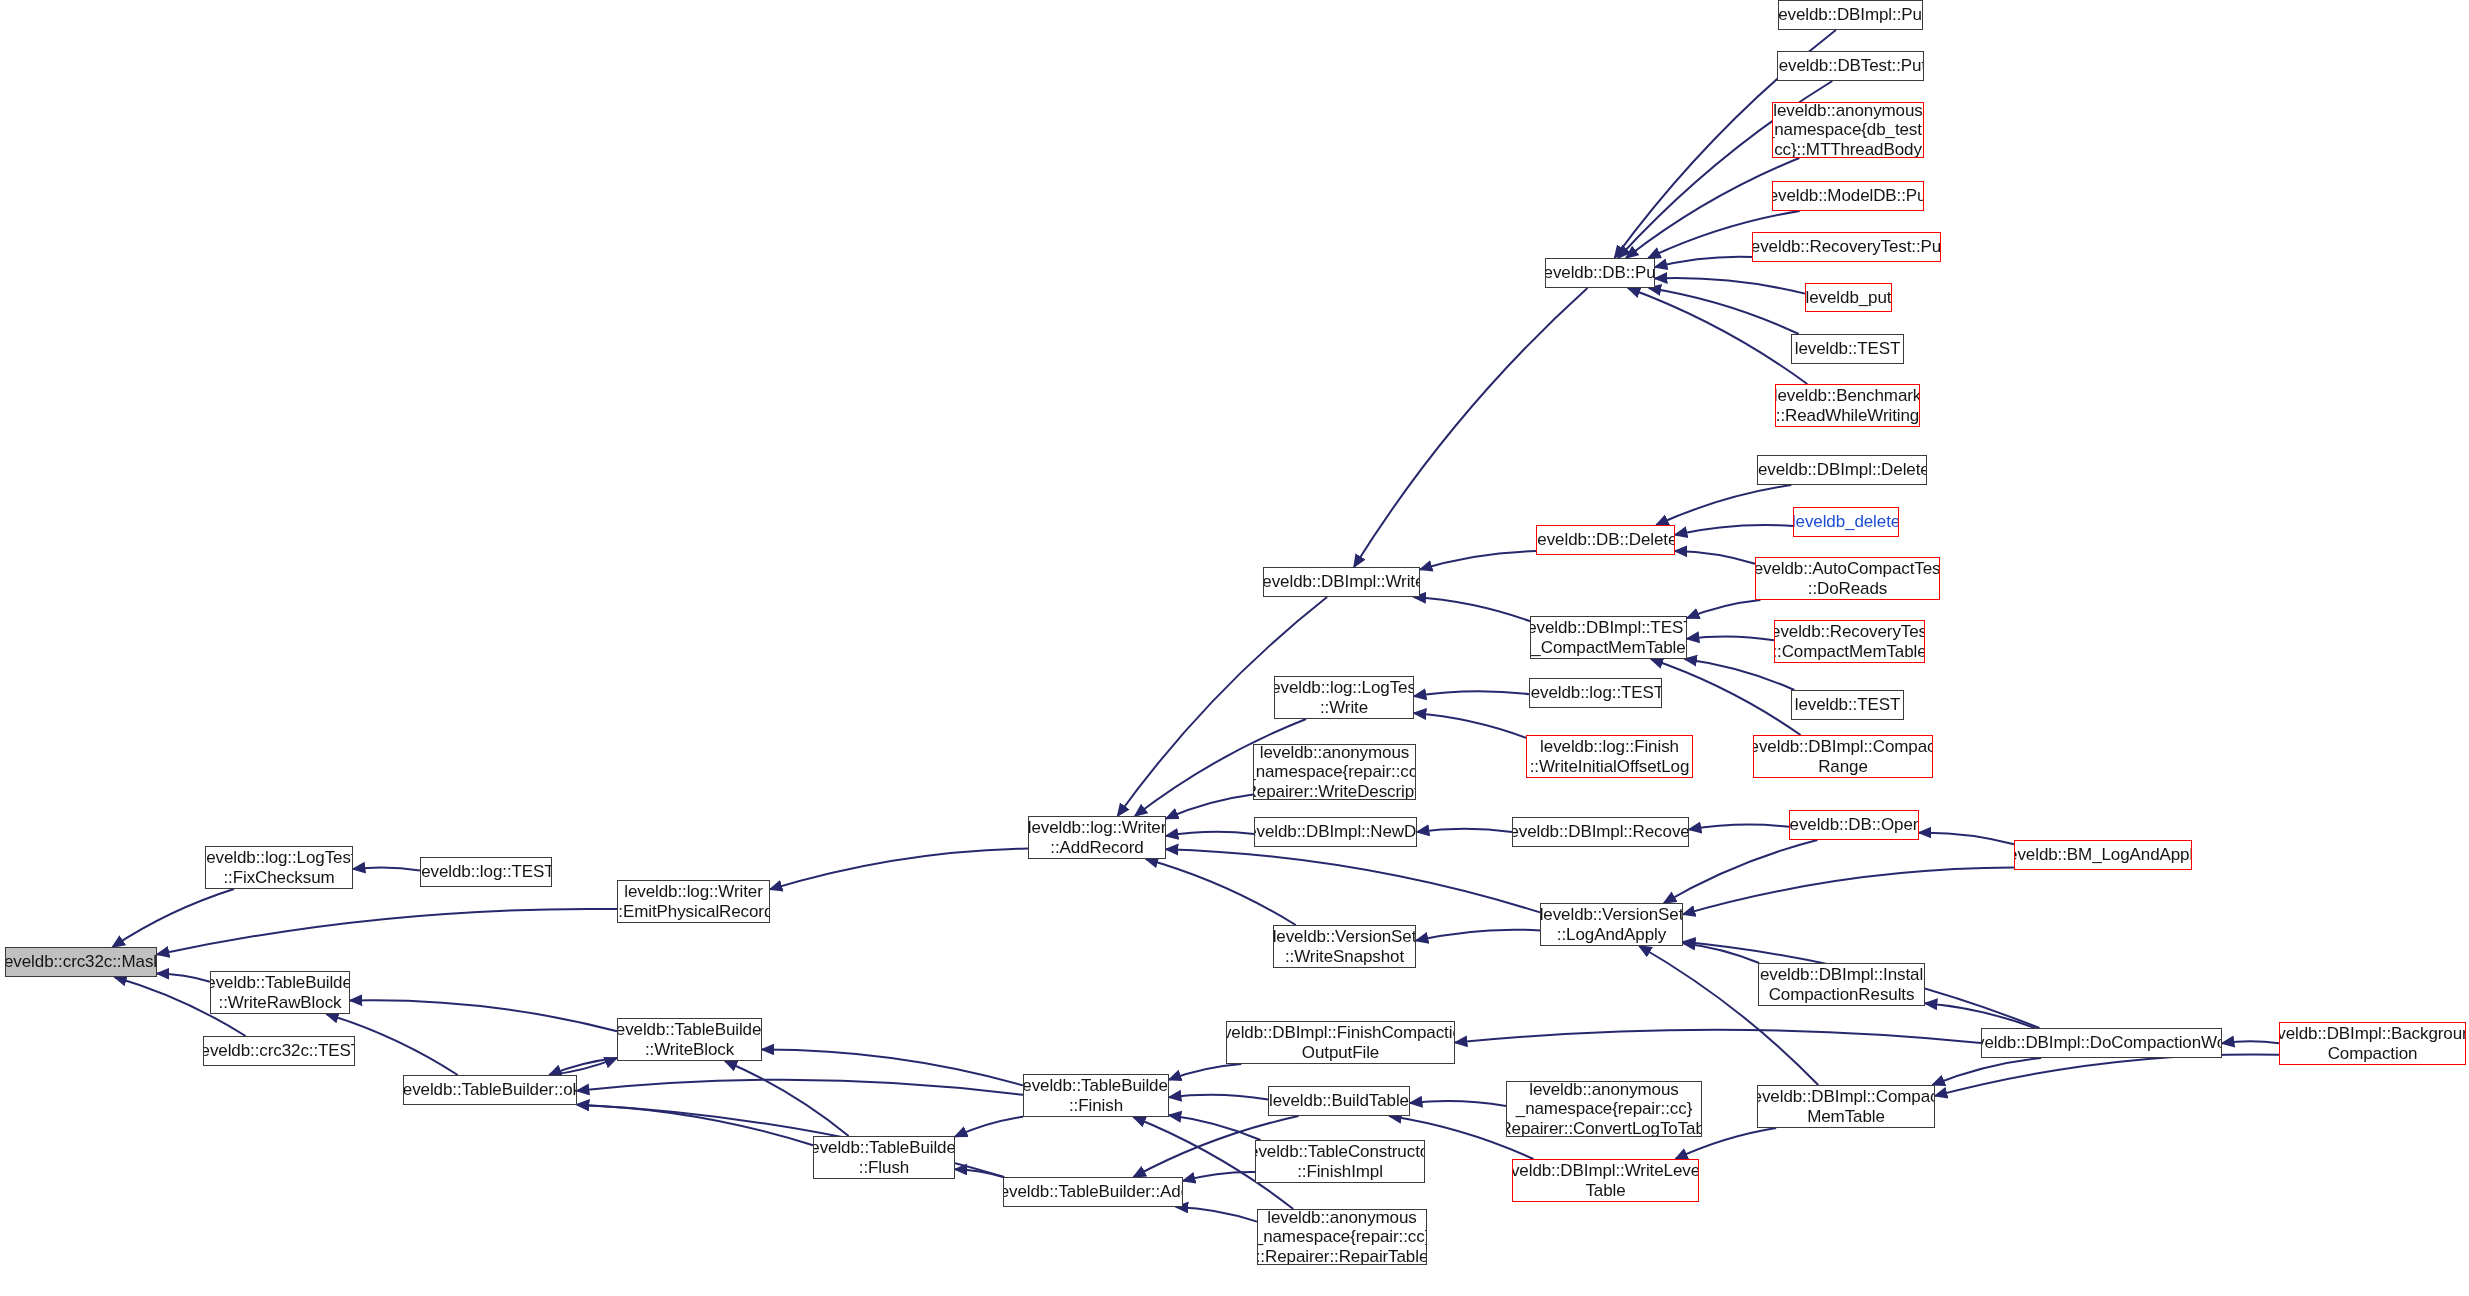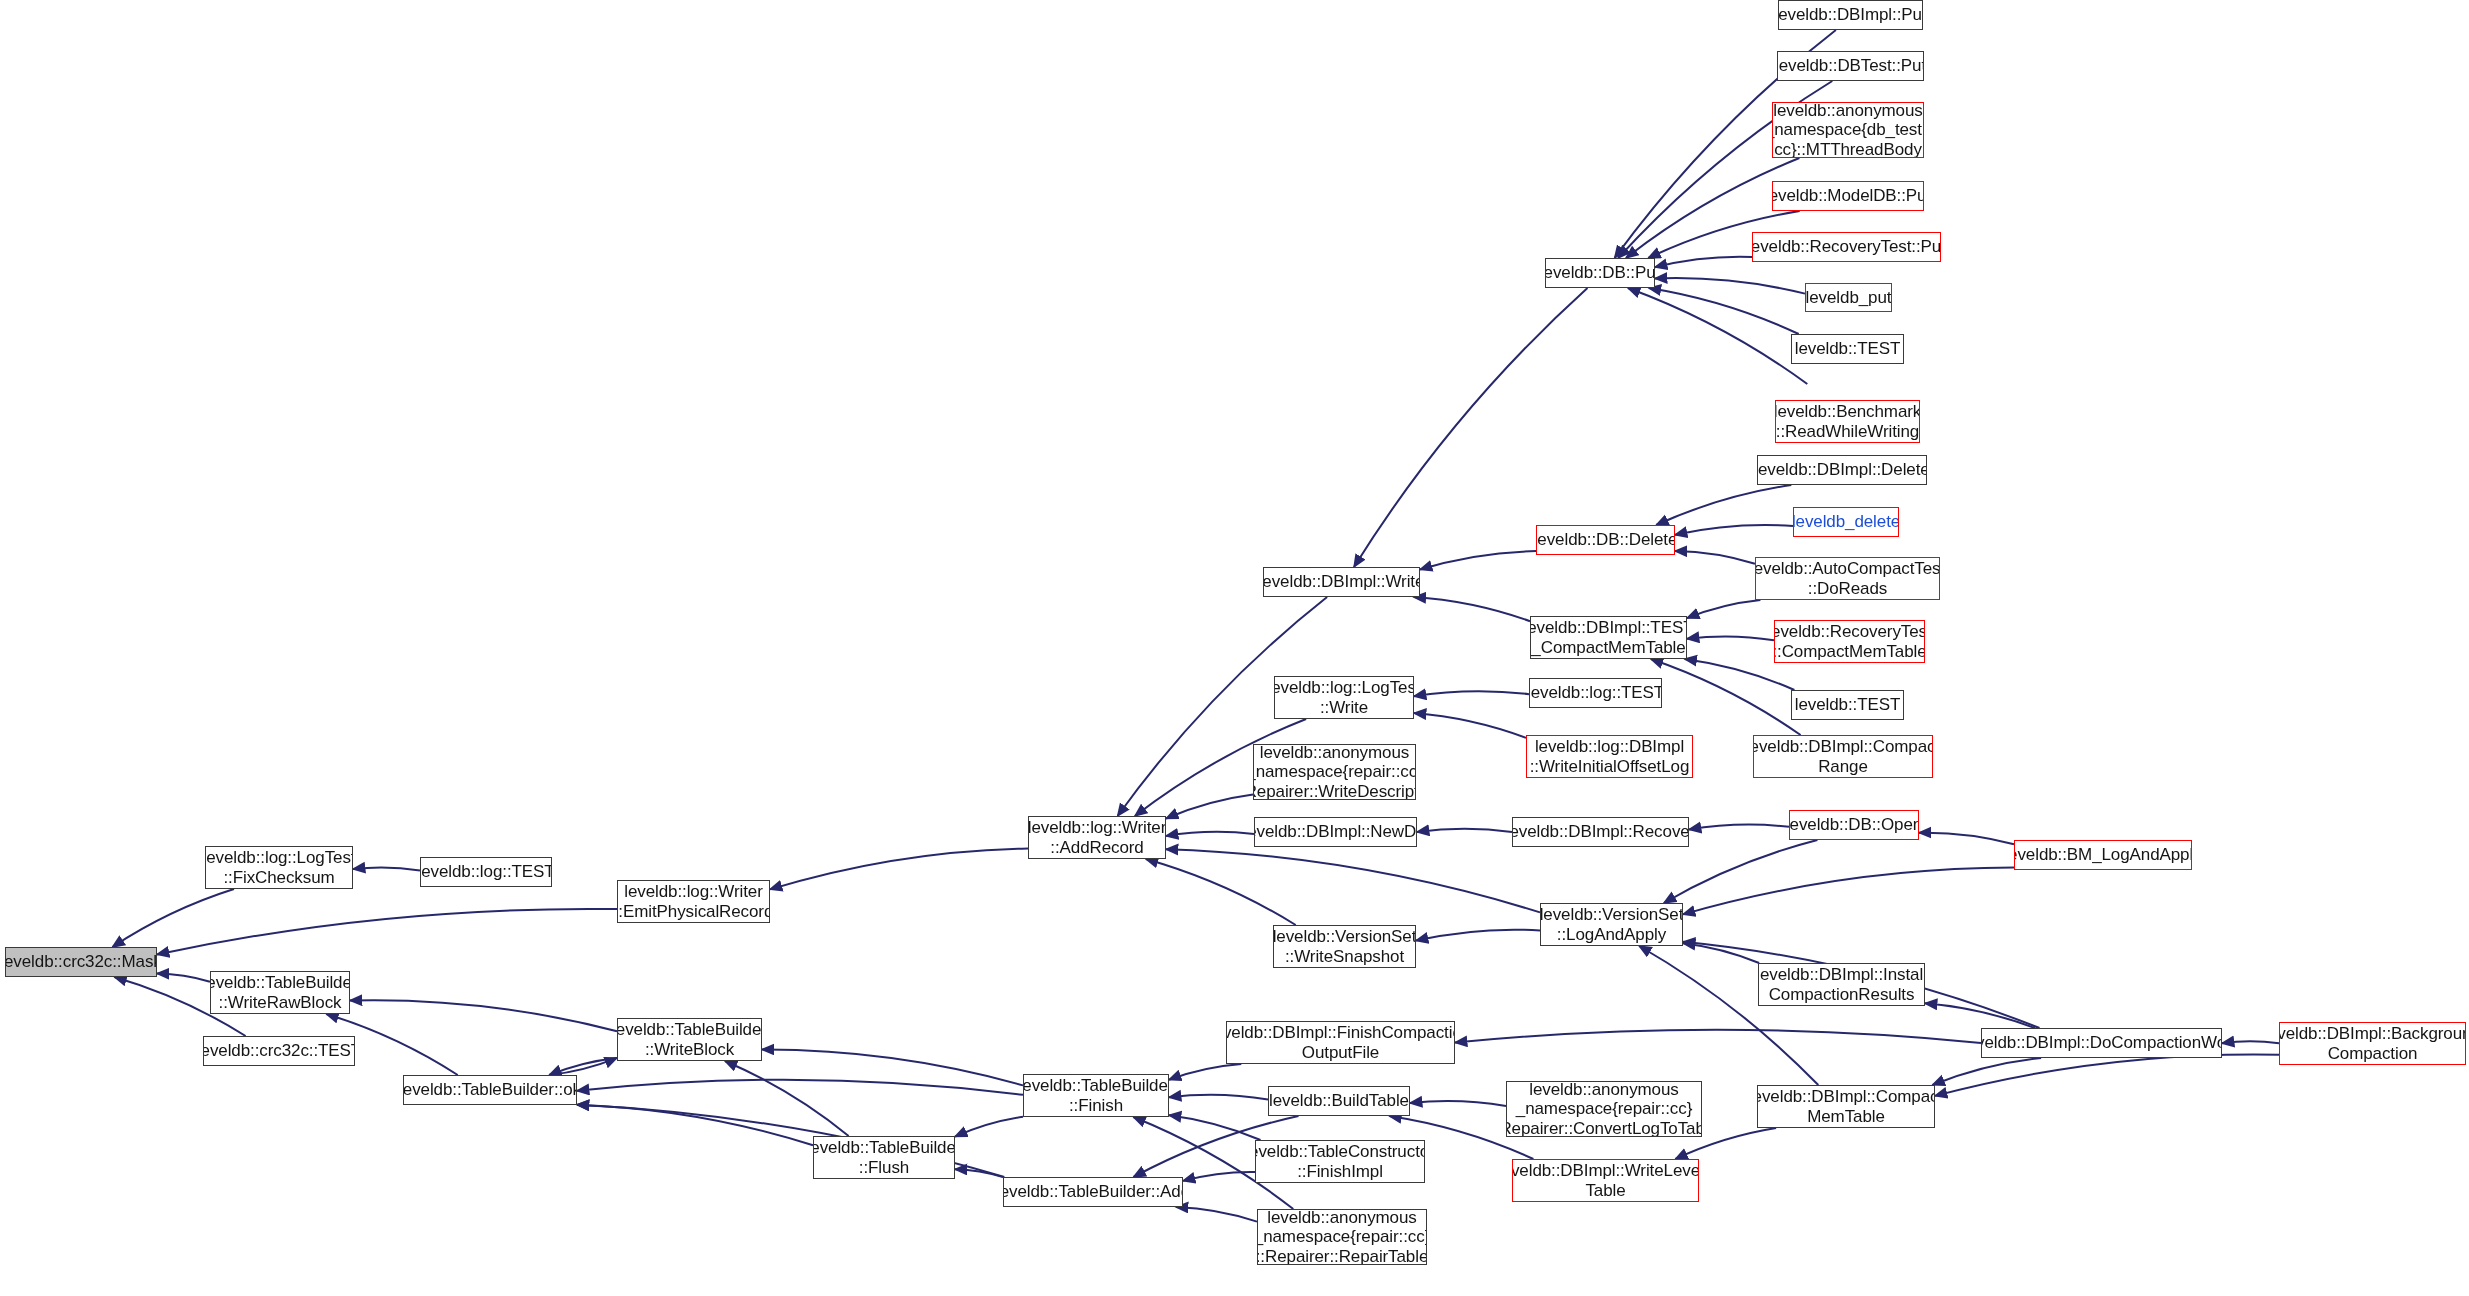--- a/index.html
+++ b/index.html
@@ -169,34 +169,34 @@
       <div class="node" style="left: 1545px; top: 258px; width: 110px; height: 30px; border-color: rgb(58, 58, 58); background: rgb(255, 255, 255); color: rgb(21, 21, 21);"><span class="node-label">leveldb::DB::Put</span></div>
       <div class="node" style="left: 1778px; top: 0px; width: 145px; height: 30px; border-color: rgb(58, 58, 58); background: rgb(255, 255, 255); color: rgb(21, 21, 21);"><span class="node-label">leveldb::DBImpl::Put</span></div>
       <div class="node" style="left: 1777px; top: 51px; width: 147px; height: 30px; border-color: rgb(58, 58, 58); background: rgb(255, 255, 255); color: rgb(21, 21, 21);"><span class="node-label">leveldb::DBTest::Put</span></div>
       <div class="node red" style="left: 1772px; top: 102px; width: 152px; height: 56px; border-color: rgb(255, 0, 0); background: rgb(255, 255, 255); color: rgb(21, 21, 21);"><span class="node-label">leveldb::anonymous
 _namespace{db_test::
 cc}::MTThreadBody</span></div>
       <div class="node red" style="left: 1772px; top: 181px; width: 152px; height: 30px; border-color: rgb(255, 0, 0); background: rgb(255, 255, 255); color: rgb(21, 21, 21);"><span class="node-label">leveldb::ModelDB::Put</span></div>
       <div class="node red" style="left: 1752px; top: 232px; width: 189px; height: 30px; border-color: rgb(255, 0, 0); background: rgb(255, 255, 255); color: rgb(21, 21, 21);"><span class="node-label">leveldb::RecoveryTest::Put</span></div>
       <div class="node red" style="left: 1805px; top: 283px; width: 87px; height: 29px; border-color: rgb(255, 0, 0); background: rgb(255, 255, 255); color: rgb(21, 21, 21);"><span class="node-label">leveldb_put</span></div>
       <div class="node" style="left: 1791px; top: 334px; width: 113px; height: 30px; border-color: rgb(58, 58, 58); background: rgb(255, 255, 255); color: rgb(21, 21, 21);"><span class="node-label">leveldb::TEST</span></div>
-      <div class="node red" style="left: 1775px; top: 384px; width: 145px; height: 43px; border-color: rgb(255, 0, 0); background: rgb(255, 255, 255); color: rgb(21, 21, 21); margin-top: 16px;"><span class="node-label">leveldb::Benchmark
+      <div class="node red" style="left: 1775px; top: 384px; width: 145px; height: 43px; border-color: rgb(255, 0, 0); background: rgb(255, 255, 255); color: rgb(21, 21, 21);"><span class="node-label">leveldb::Benchmark
 ::ReadWhileWriting</span></div>
       <div class="node" style="left: 1757px; top: 455px; width: 170px; height: 30px; border-color: rgb(58, 58, 58); background: rgb(255, 255, 255); color: rgb(21, 21, 21);"><span class="node-label">leveldb::DBImpl::Delete</span></div>
       <div class="node red" style="left: 1536px; top: 525px; width: 139px; height: 30px; border-color: rgb(255, 0, 0); background: rgb(255, 255, 255); color: rgb(21, 21, 21);"><span class="node-label">leveldb::DB::Delete</span></div>
       <div class="node red" style="left: 1793px; top: 507px; width: 106px; height: 30px; border-color: rgb(255, 0, 0); background: rgb(255, 255, 255); color: #1d4ed8;"><span class="node-label">leveldb_delete</span></div>
       <div class="node red" style="left: 1755px; top: 557px; width: 185px; height: 43px; border-color: rgb(255, 0, 0); background: rgb(255, 255, 255); color: rgb(21, 21, 21);"><span class="node-label">leveldb::AutoCompactTest
 ::DoReads</span></div>
       <div class="node" style="left: 1530px; top: 616px; width: 157px; height: 43px; border-color: rgb(58, 58, 58); background: rgb(255, 255, 255); color: rgb(21, 21, 21);"><span class="node-label">leveldb::DBImpl::TEST
 _CompactMemTable</span></div>
       <div class="node red" style="left: 1774px; top: 620px; width: 151px; height: 43px; border-color: rgb(255, 0, 0); background: rgb(255, 255, 255); color: rgb(21, 21, 21);"><span class="node-label">leveldb::RecoveryTest
 ::CompactMemTable</span></div>
       <div class="node" style="left: 1529px; top: 678px; width: 133px; height: 30px; border-color: rgb(58, 58, 58); background: rgb(255, 255, 255); color: rgb(21, 21, 21);"><span class="node-label">leveldb::log::TEST</span></div>
       <div class="node" style="left: 1791px; top: 690px; width: 113px; height: 30px; border-color: rgb(58, 58, 58); background: rgb(255, 255, 255); color: rgb(21, 21, 21);"><span class="node-label">leveldb::TEST</span></div>
-      <div class="node red" style="left: 1526px; top: 735px; width: 167px; height: 43px; border-color: rgb(255, 0, 0); background: rgb(255, 255, 255); color: rgb(21, 21, 21);"><span class="node-label">leveldb::log::DBImpl
+      <div class="node red" style="left: 1526px; top: 735px; width: 167px; height: 43px; border-color: rgb(255, 0, 0); background: rgb(255, 255, 255); color: rgb(21, 21, 21);"><span class="node-label">leveldb::log::Finish
 ::WriteInitialOffsetLog</span></div>
       <div class="node red" style="left: 1753px; top: 735px; width: 180px; height: 43px; border-color: rgb(255, 0, 0); background: rgb(255, 255, 255); color: rgb(21, 21, 21);"><span class="node-label">leveldb::DBImpl::Compact
 Range</span></div>
       <div class="node" style="left: 1512px; top: 817px; width: 177px; height: 30px; border-color: rgb(58, 58, 58); background: rgb(255, 255, 255); color: rgb(21, 21, 21);"><span class="node-label">leveldb::DBImpl::Recover</span></div>
       <div class="node red" style="left: 1789px; top: 810px; width: 130px; height: 30px; border-color: rgb(255, 0, 0); background: rgb(255, 255, 255); color: rgb(21, 21, 21);"><span class="node-label">leveldb::DB::Open</span></div>
       <div class="node red" style="left: 2014px; top: 840px; width: 178px; height: 30px; border-color: rgb(255, 0, 0); background: rgb(255, 255, 255); color: rgb(21, 21, 21);"><span class="node-label">leveldb::BM_LogAndApply</span></div>
       <div class="node" style="left: 1540px; top: 903px; width: 143px; height: 43px; border-color: rgb(58, 58, 58); background: rgb(255, 255, 255); color: rgb(21, 21, 21);"><span class="node-label">leveldb::VersionSet
 ::LogAndApply</span></div>
       <div class="node" style="left: 1758px; top: 963px; width: 167px; height: 43px; border-color: rgb(58, 58, 58); background: rgb(255, 255, 255); color: rgb(21, 21, 21);"><span class="node-label">leveldb::DBImpl::Install
 CompactionResults</span></div>

